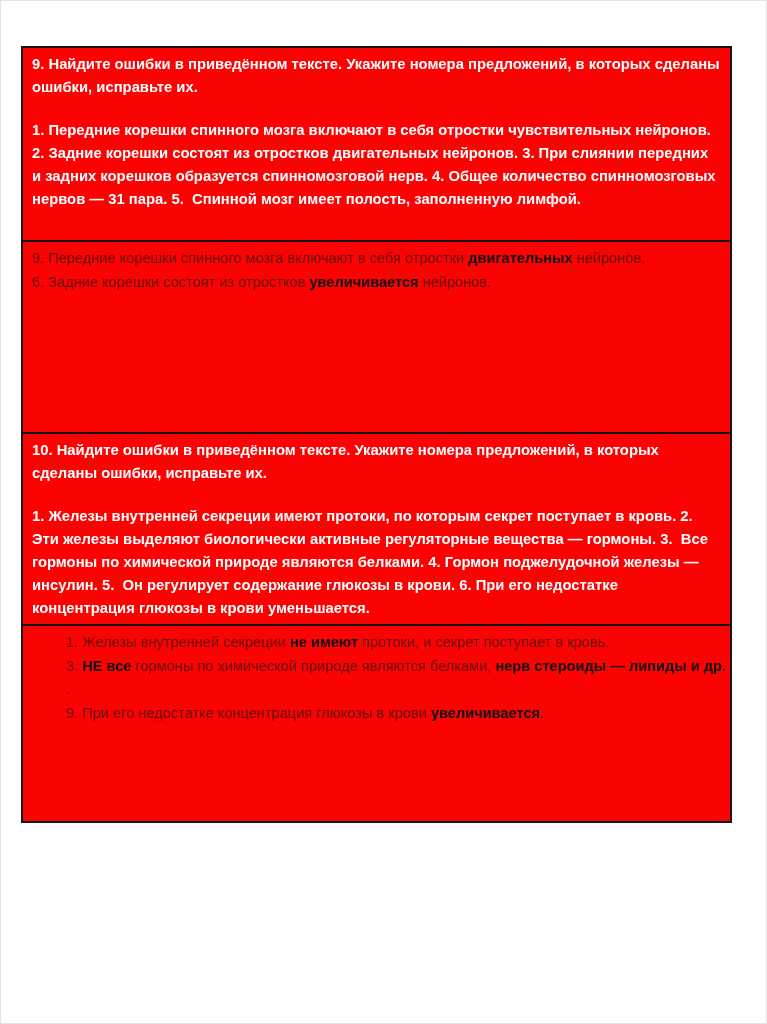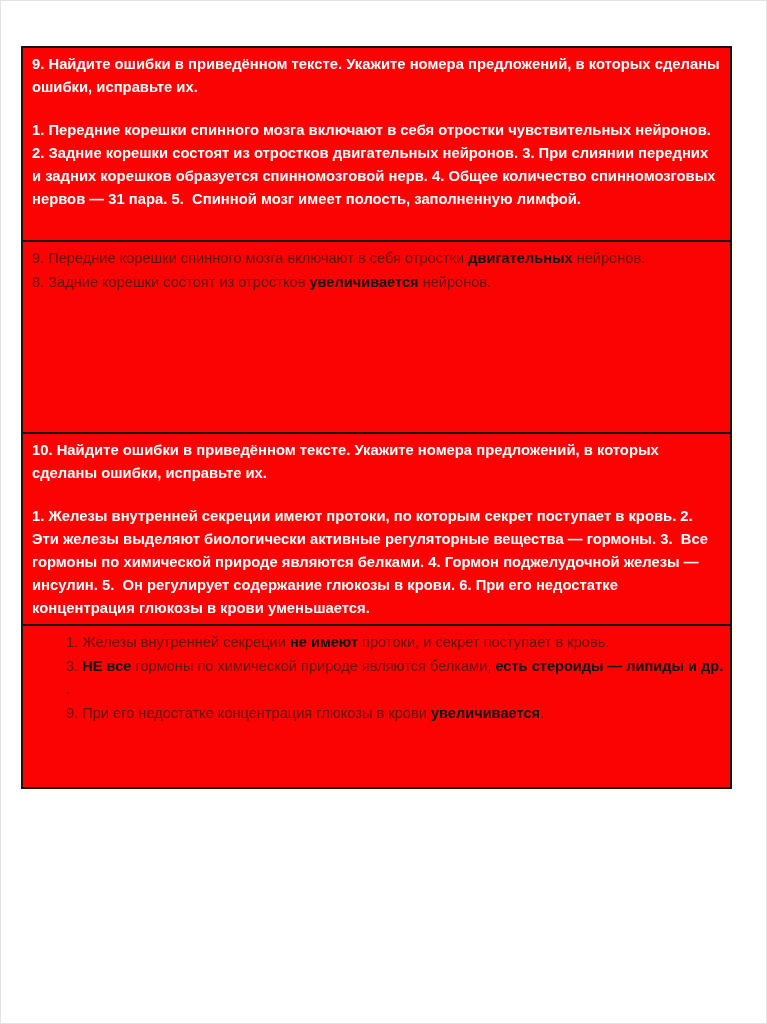--- a/index.html
+++ b/index.html
@@ -31,21 +31,21 @@
     background: #fb0303;
     padding: 5px 9px 5px 9px;
     overflow: hidden;
   }
   .block.with-divider {
     border-bottom: 2px solid #151515;
   }
   .block-question9 { height: 194px; }
   .block-answer9   { height: 192px; }
   .block-question10{ height: 192px; }
-  .block-answer10  { height: 161px; padding-left: 43px; }
+  .block-answer10  { height: 195px; padding-left: 43px; }
 
   .q-text {
     margin: 0;
     color: #ffffff;
     font-weight: bold;
     font-size: 14.8px;
     line-height: 23px;
     white-space: pre-wrap;
   }
   .q-body {
@@ -68,28 +68,28 @@
 
 <div class="slide-table">
 
   <div class="block block-question9 with-divider">
     <p class="q-text">9. Найдите ошибки в приведённом тексте. Укажите номера предложений, в которых сделаны ошибки, исправьте их.</p>
     <p class="q-text q-body">1. Передние корешки спинного мозга включают в себя отростки чувствительных нейронов. 2. Задние корешки состоят из отростков двигательных нейронов. 3. При слиянии передних и задних корешков образуется спинномозговой нерв. 4. Общее количество спинномозговых нервов — 31 пара. 5.  Спинной мозг имеет полость, заполненную лимфой.</p>
   </div>
 
   <div class="block block-answer9 with-divider">
       <div class="ans-line"><span>9. Передние корешки спинного мозга включают в себя отростки </span><span class="bold">двигательных</span><span> нейронов.</span></div>
-      <div class="ans-line"><span>8. Задние корешки состоят из отростков </span><span class="bold">увеличивается</span><span> нейронов.</span></div>
+      <div class="ans-line"><span>6. Задние корешки состоят из отростков </span><span class="bold">увеличивается</span><span> нейронов.</span></div>
     </div>
 
   <div class="block block-question10 with-divider">
     <p class="q-text">10. Найдите ошибки в приведённом тексте. Укажите номера предложений, в которых сделаны ошибки, исправьте их.</p>
     <p class="q-text q-body">1. Железы внутренней секреции имеют протоки, по которым секрет поступает в кровь. 2. Эти железы выделяют биологически активные регуляторные вещества — гормоны. 3.  Все гормоны по химической природе являются белками. 4. Гормон поджелудочной железы — инсулин. 5.  Он регулирует содержание глюкозы в крови. 6. При его недостатке концентрация глюкозы в крови уменьшается.</p>
   </div>
 
   <div class="block block-answer10">
       <div class="ans-line"><span>1. Железы внутренней секреции </span><span class="bold">не имеют</span><span> протоки, и секрет поступает в кровь.</span></div>
-      <div class="ans-line"><span>3. </span><span class="bold">НЕ все</span><span> гормоны по химической природе являются белками, </span><span class="bold">есть стероиды — липиды и др.</span></div>
+      <div class="ans-line"><span>3. </span><span class="bold">НЕ все</span><span> гормоны по химической природе являются белками, </span><span class="bold">нерв стероиды — липиды и др.</span></div>
       <div class="ans-line"><span>.</span></div>
       <div class="ans-line"><span>9. При его недостатке концентрация глюкозы в крови </span><span class="bold">увеличивается</span><span>.</span></div>
     </div>
 
 </div>
 
 </body></html>

